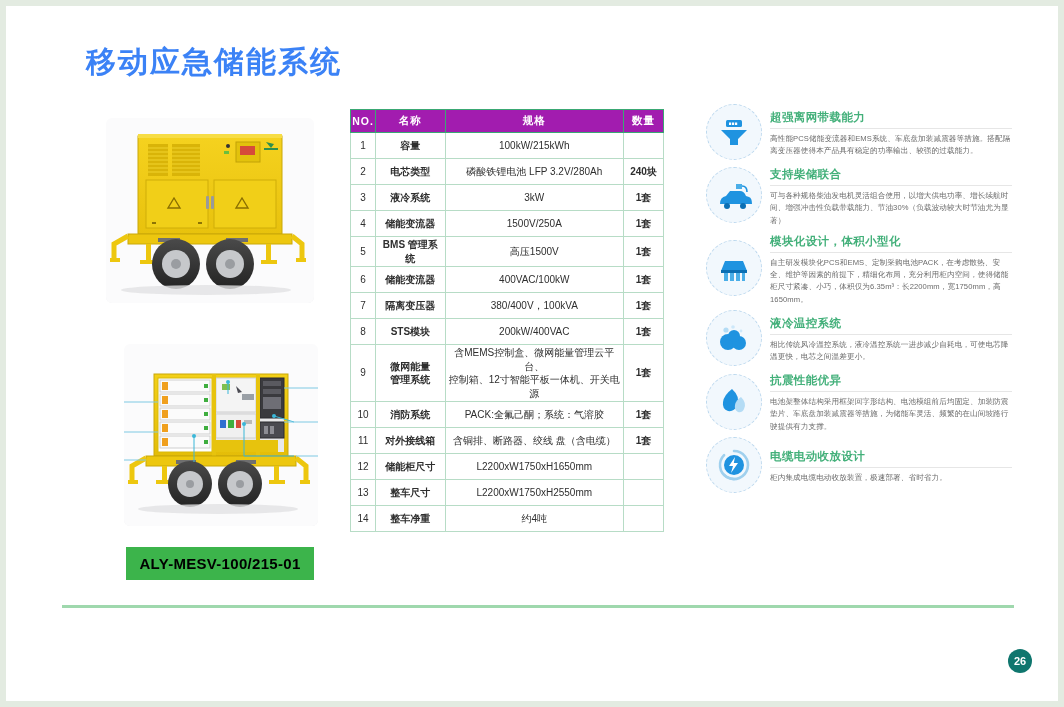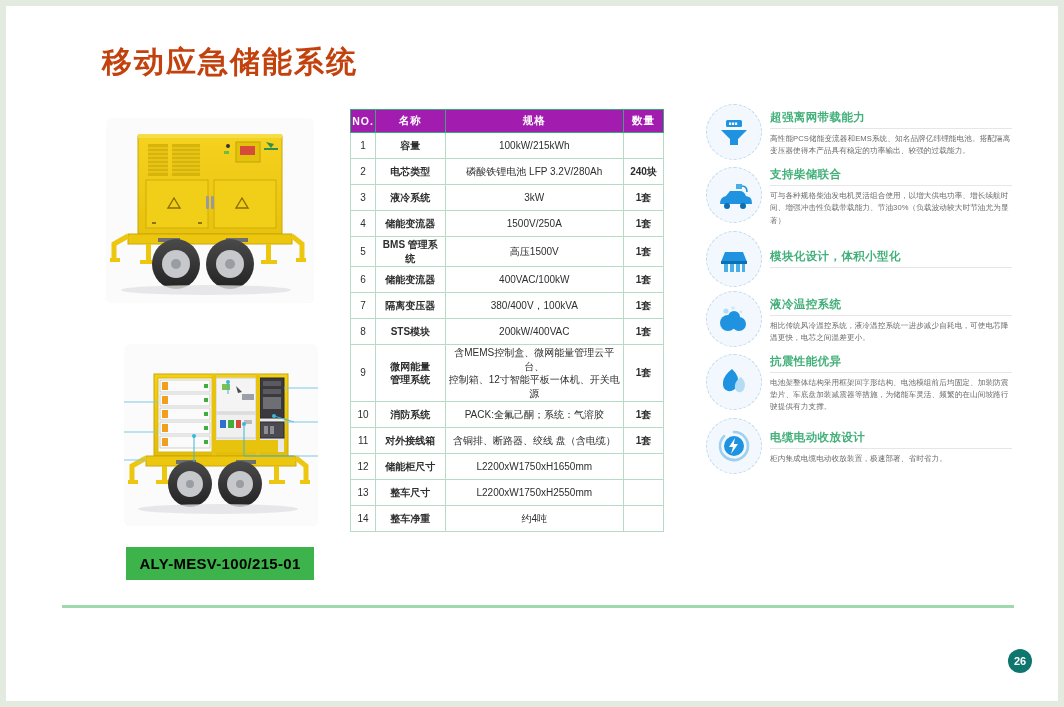--- a/index.html
+++ b/index.html
@@ -11,24 +11,24 @@
   }
   #page {
     position: relative;
     width: 1064px; height: 707px;
     background: #ffffff;
     border: 6px solid #e3ebe1;
   }
   
   #page-title {
     position: absolute;
-    left: 96px; top: 36px;
+    left: 80px; top: 36px;
     font-size: 30px;
     font-weight: bold;
-    color: #c2410c;
+    color: #3b82f6;
     letter-spacing: 2px;
   }
   
   .product-photo {
     position: absolute;
     background: linear-gradient(170deg,#ffffff 0%, #f7f7f8 55%, #ececee 100%);
     border-radius: 6px;
     overflow: hidden;
   }
   #photo-closed { left: 100px; top: 112px; width: 208px; height: 185px; }
@@ -441,21 +441,21 @@
           <rect x="9" y="5" width="16" height="7" rx="1.5" fill="#1f93e0"></rect>
           <rect x="12" y="7.5" width="2.2" height="2.5" fill="#fff"></rect>
           <rect x="15" y="7.5" width="2.2" height="2.5" fill="#fff"></rect>
           <rect x="18" y="7.5" width="2.2" height="2.5" fill="#fff"></rect>
           <path d="M4 15 h26 l-9 9 v6 h-8 v-6 z" fill="#1f93e0"></path>
         </svg>
       </div>
       <div class="body">
         <div class="f-title">超强离网带载能力</div>
         <div class="f-rule"></div>
-        <div class="f-desc">高性能PCS储能变流器和EMS系统、知名品牌亿纬锂能电池。搭配隔离变压器使得本产品具有稳定的功率输出、较强的过载能力。</div>
+        <div class="f-desc">高性能PCS储能变流器和EMS系统、车底盘加装减震器等措施。搭配隔离变压器使得本产品具有稳定的功率输出、较强的过载能力。</div>
       </div>
     </div>
 
     <div class="feature">
       <div class="badge">
         <svg width="36" height="34" viewBox="0 0 36 34">
           <path d="M4 26 q0 -7 6 -8 l4 -5 h10 q4 0 6 5 l3 1 q3 1 3 7 z" fill="#1f93e0"></path>
           <circle cx="11" cy="28" r="3" fill="#0b6fb4"></circle>
           <circle cx="27" cy="28" r="3" fill="#0b6fb4"></circle>
           <path d="M20 6 h6 v5 h-6 z" fill="#4aaee8"></path>
@@ -478,20 +478,21 @@
             <rect x="13" y="22" width="4" height="8"></rect>
             <rect x="19" y="22" width="4" height="8"></rect>
             <rect x="25" y="22" width="3" height="8"></rect>
           </g>
           <rect x="4" y="19" width="26" height="3" fill="#0b6fb4"></rect>
         </svg>
       </div>
       <div class="body">
         <div class="f-title">模块化设计，体积小型化</div>
         <div class="f-rule"></div>
+        <div class="f-desc">自主研发模块化PCS和EMS、定制采购电池PACK，在考虑散热、安全、维护等因素的前提下，精细化布局，充分利用柜内空间，使得储能柜尺寸紧凑、小巧，体积仅为6.35m³：长2200mm，宽1750mm，高1650mm。</div>
       </div>
     </div>
 
     <div class="feature">
       <div class="badge">
         <svg width="34" height="34" viewBox="0 0 34 34">
           <circle cx="11" cy="21" r="8" fill="#1f93e0"></circle>
           <circle cx="22" cy="22" r="7" fill="#1f93e0"></circle>
           <circle cx="17" cy="15" r="6" fill="#1f93e0"></circle>
           <circle cx="9" cy="9" r="2.6" fill="#b4dcf5"></circle>

